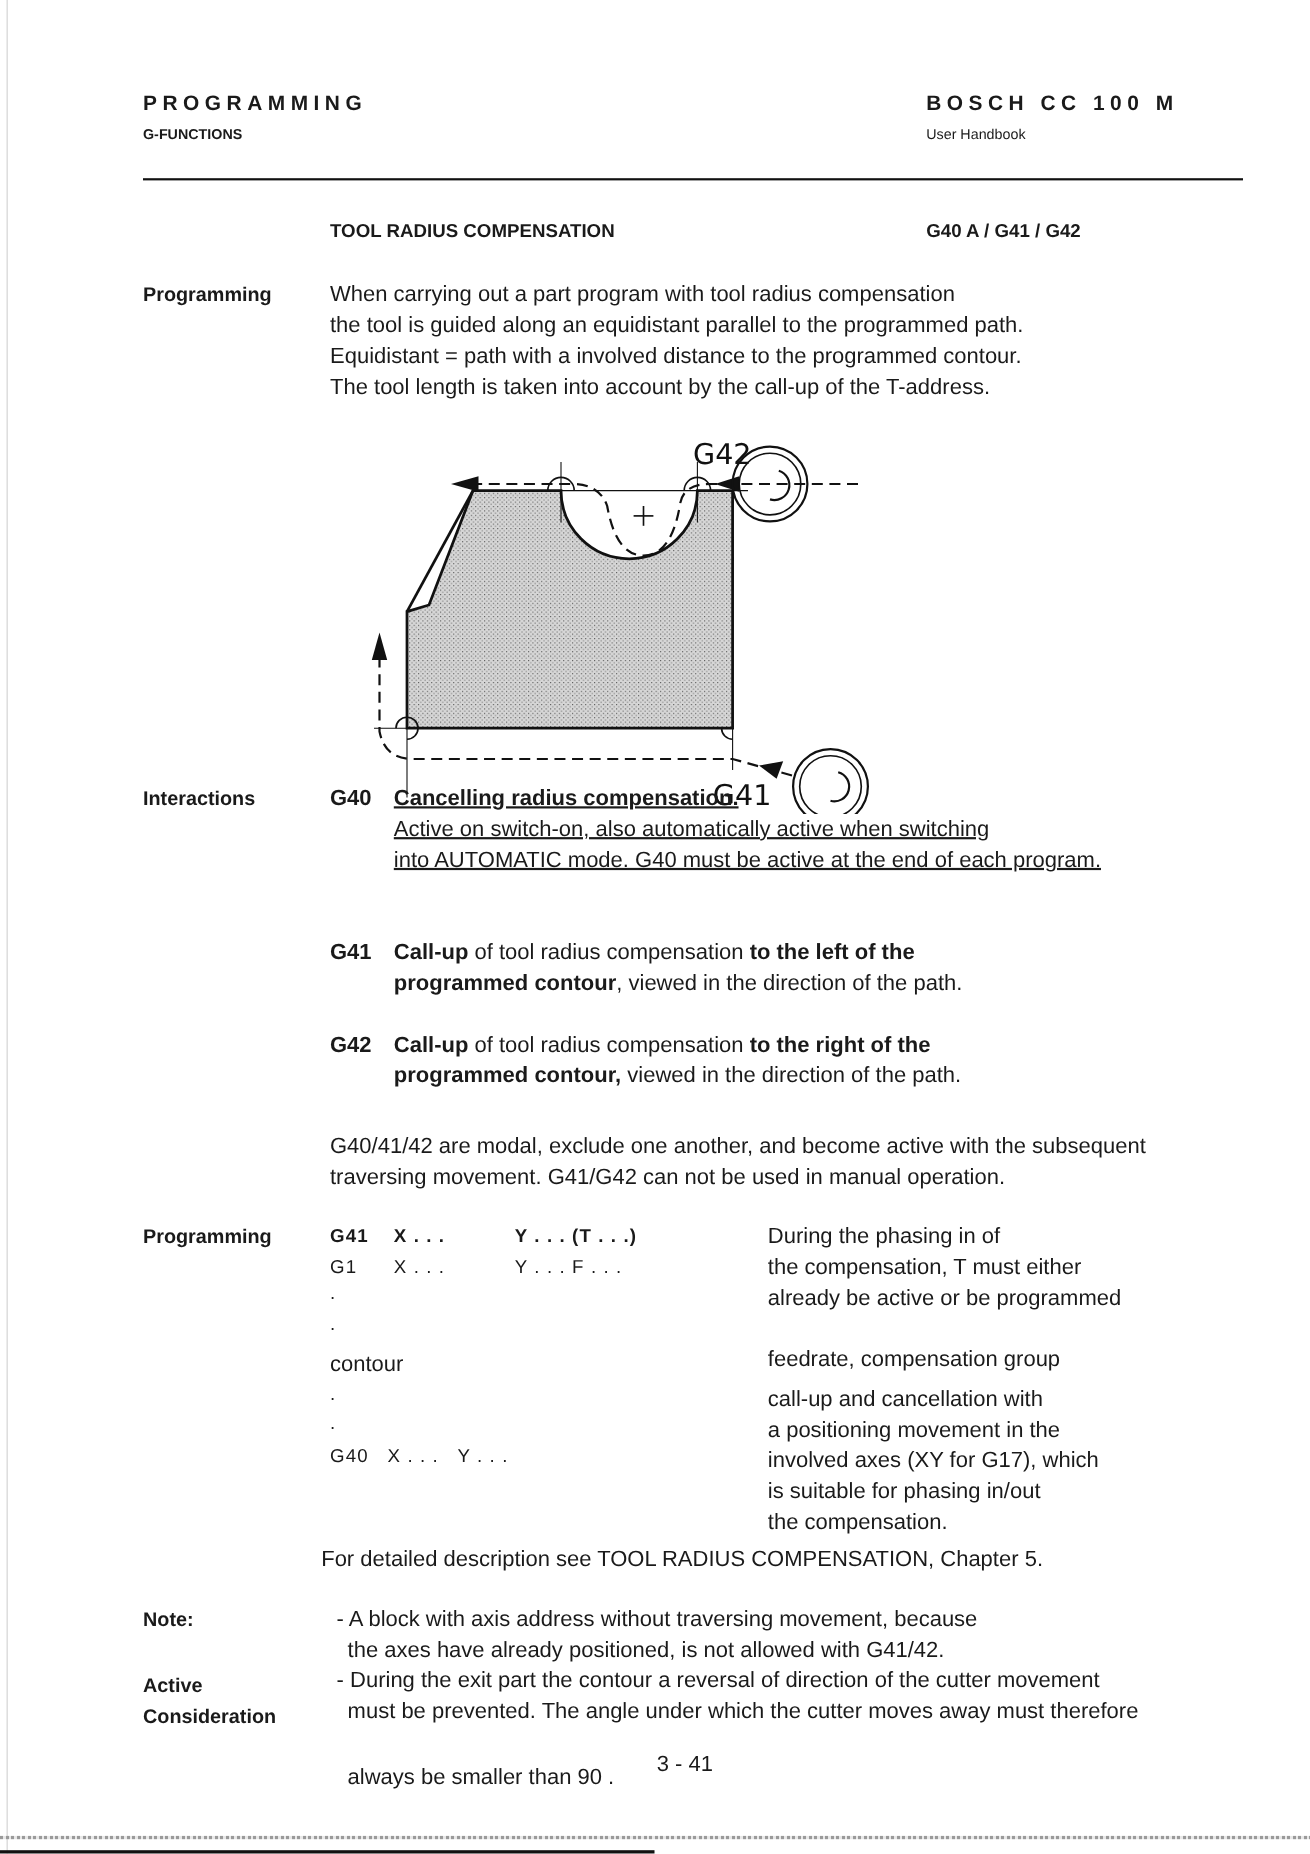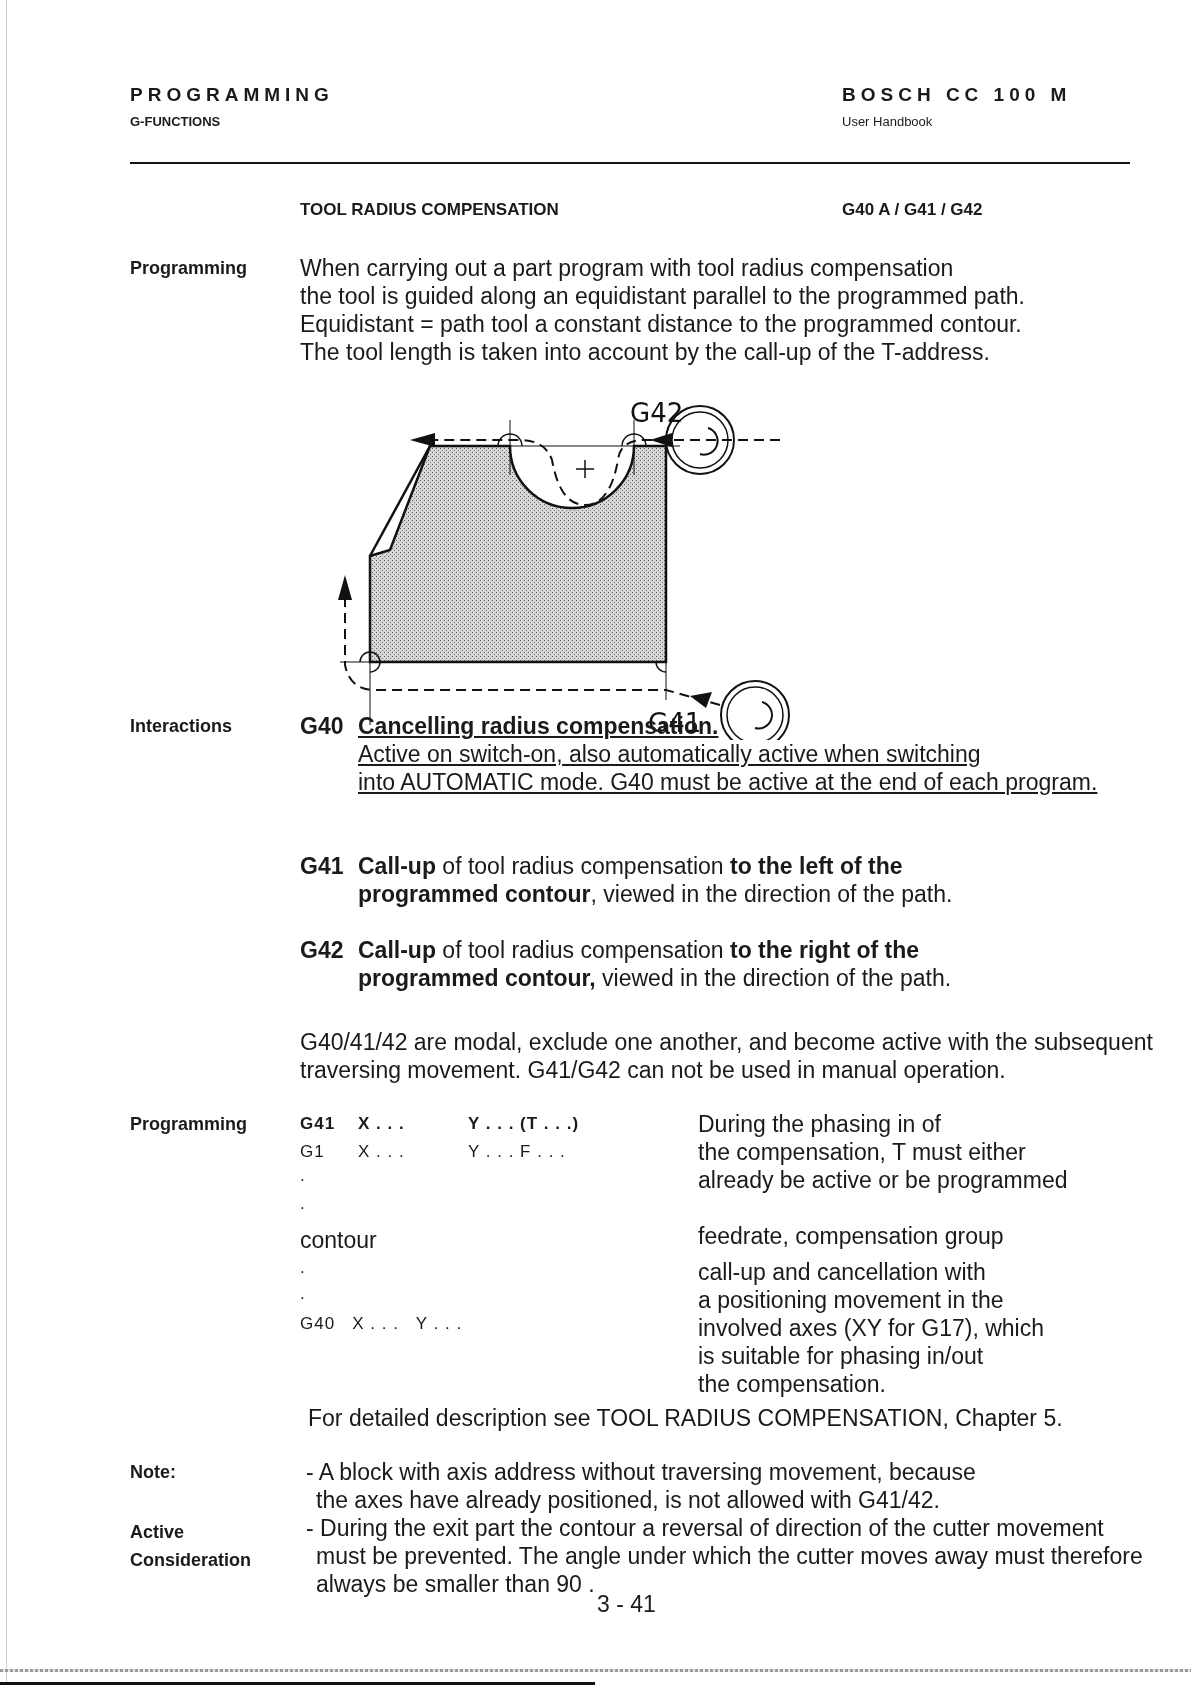--- a/index.html
+++ b/index.html
@@ -3,21 +3,21 @@
 <meta charset="utf-8">
 <style>
   html, body { margin: 0; padding: 0; background: #ffffff; }
   body { width: 1191px; height: 1685px; position: relative; overflow: hidden;
          font-family: "Liberation Sans", sans-serif; color: #1a1a1a; }
   .abs { position: absolute; white-space: nowrap; }
   .hdr-spaced { font-weight: bold; font-size: 19px; letter-spacing: 5px; }
   .hdr-sub { font-size: 13px; }
   .bold { font-weight: bold; }
   .side { font-weight: bold; font-size: 18px; }
-  .body { font-size: 23px; line-height: 28px; }
+  .body { font-size: 20px; line-height: 28px; }
   .rule { position: absolute; left: 130px; top: 162px; width: 1000px; height: 2px; background: #111; }
   .left-edge { position: absolute; left: 6px; top: 0; width: 1px; height: 1685px; background: #d0d0d0; }
   .bottom-noise { position: absolute; left: 0; top: 1669px; width: 1191px; height: 3px;
                   background: repeating-linear-gradient(90deg,#9a9a9a 0 3px,#e8e8e8 3px 5px); }
   .bottom-bar { position: absolute; left: 0; top: 1682px; width: 595px; height: 3px; background: #111; }
   .code { font-size: 17px; letter-spacing: 1px; }
   .dot { font-size: 17px; }
 </style>
 </head>
 <body>
@@ -30,21 +30,21 @@
 <div class="abs hdr-sub" style="left:842px; top:114px;">User Handbook</div>
 <div class="rule"></div>
 
 <div class="abs bold" style="left:300px; top:200px; font-size:17px;">TOOL RADIUS COMPENSATION</div>
 <div class="abs bold" style="left:842px; top:200px; font-size:17px;">G40 A / G41 / G42</div>
 
 <div class="abs side" style="left:130px; top:258px;">Programming</div>
 <div class="abs body" style="left:300px; top:254px;">
   <div>When carrying out a part program with tool radius compensation</div>
   <div>the tool is guided along an equidistant parallel to the programmed path.</div>
-  <div>Equidistant = path tool a constant distance to the programmed contour.</div>
+  <div>Equidistant = path with a involved distance to the programmed contour.</div>
   <div>The tool length is taken into account by the call-up of the T-address.</div>
 </div>
 
 <div class="abs" style="left:300px; top:360px; width:520px; height:380px;">
   <svg width="520" height="380" viewBox="0 0 520 380">
     <defs>
       <pattern id="stipple" width="4" height="4" patternUnits="userSpaceOnUse">
         <rect width="4" height="4" fill="#d6d6d6"></rect>
         <rect x="0" y="0" width="1" height="1" fill="#555"></rect>
         <rect x="2" y="2" width="1" height="1" fill="#777"></rect>
@@ -136,33 +136,33 @@
   <div>already be active or be programmed</div>
 </div>
 <div class="abs body" style="left:698px; top:1222px;">
   <div style="margin-bottom:8px;">feedrate, compensation group</div>
   <div>call-up and cancellation with</div>
   <div>a positioning movement in the</div>
   <div>involved axes (XY for G17), which</div>
   <div>is suitable for phasing in/out</div>
   <div>the compensation.</div>
 </div>
-<div class="abs body" style="left:308px; top:1404px;">For detailed description see TOOL RADIUS COMPENSATION, Chapter 5.</div>
+<div class="abs body" style="left:292px; top:1404px;">For detailed description see TOOL RADIUS COMPENSATION, Chapter 5.</div>
 
 <div class="abs side" style="left:130px; top:1462px;">Note:</div>
 <div class="abs body" style="left:306px; top:1458px;">
   <div>- A block with axis address without traversing movement, because</div>
   <div style="padding-left:10px;">the axes have already positioned, is not allowed with G41/42.</div>
 </div>
 
 <div class="abs side" style="left:130px; top:1518px; line-height:28px;">
   <div>Active</div>
   <div>Consideration</div>
 </div>
 <div class="abs body" style="left:306px; top:1514px;">
   <div>- During the exit part the contour a reversal of direction of the cutter movement</div>
   <div style="padding-left:10px;">must be prevented. The angle under which the cutter moves away must therefore</div>
-  <div style="padding-left:10px;">always be smaller than 90 .</div>
+  <div style="padding-left:10px;margin-top:32px;">always be smaller than 90 .</div>
 </div>
 
 <div class="abs body" style="left:597px; top:1590px;">3 - 41</div>
 <div class="bottom-noise"></div>
 <div class="bottom-bar"></div>
 
 </body></html>

